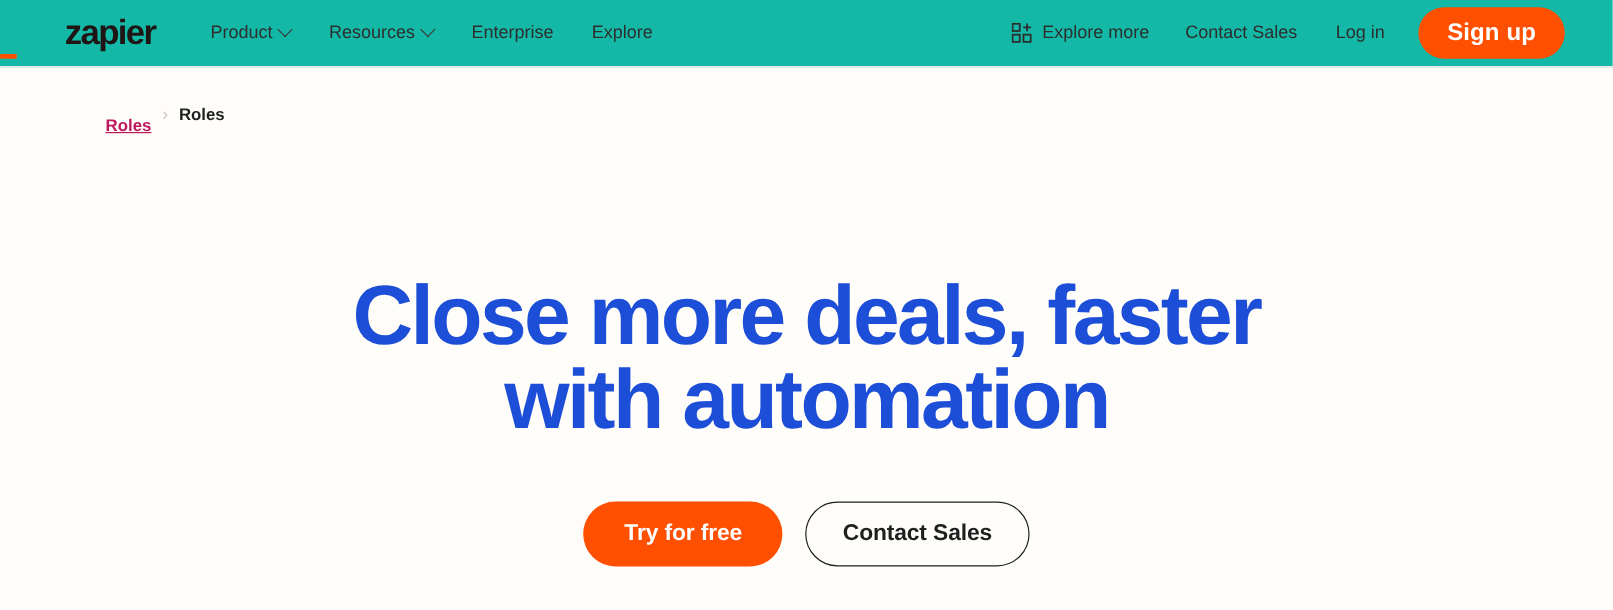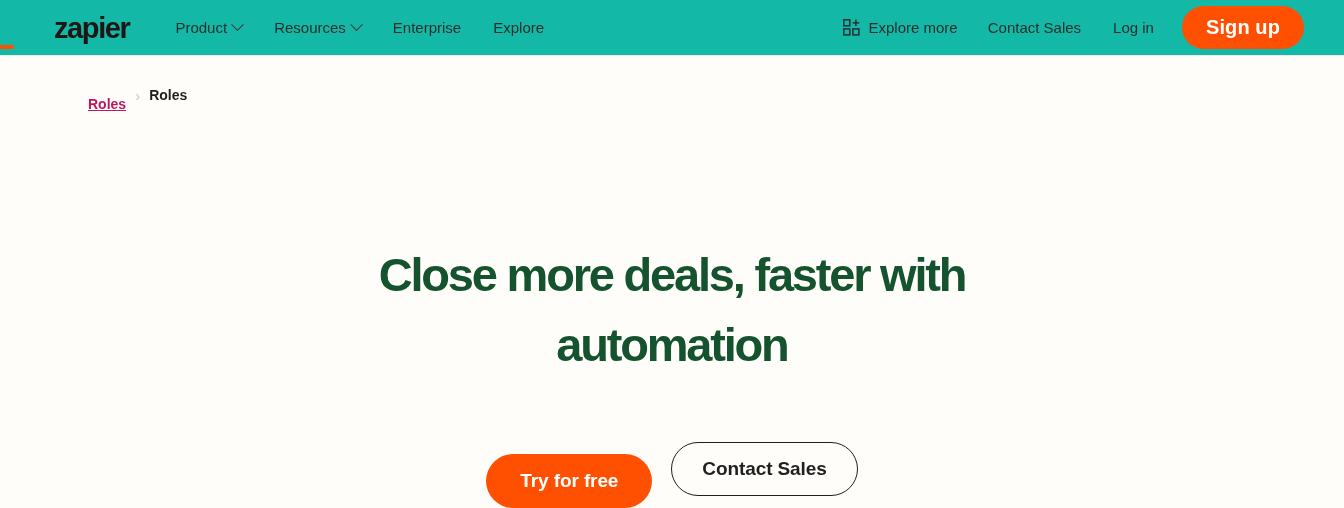--- a/index.html
+++ b/index.html
@@ -157,26 +157,26 @@
 
   
   .hero {
     text-align: center;
     padding-top: 112px;
   }
 
   .hero-title {
     font-family: "Liberation Sans Narrow", "Liberation Sans", sans-serif;
     font-weight: bold;
-    font-size: 47px;
+    font-size: 70px;
     line-height: 70px;
     letter-spacing: -2.2px;
-    color: #14532d;
+    color: #1d4ed8;
     max-width: 800px;
-    margin: 16px auto;
+    margin: 4px auto;
   }
 
   .hero-cta {
     margin-top: 50px;
     display: flex;
     justify-content: center;
     align-items: center;
     gap: 19px;
   }
 
@@ -184,21 +184,20 @@
     background: #FF4F00;
     color: #FFFFFF;
     border: none;
     border-radius: 999px;
     font-size: 19px;
     font-weight: bold;
     padding: 16px 34px;
     cursor: pointer;
     font-family: "Liberation Sans", sans-serif;
     letter-spacing: -0.1px;
-    margin-top: 24px;
   }
 
   .btn-secondary {
     background: transparent;
     color: #1F1F1F;
     border: 1.5px solid #1F1F1F;
     border-radius: 999px;
     font-size: 19px;
     font-weight: bold;
     padding: 15px 30px;

